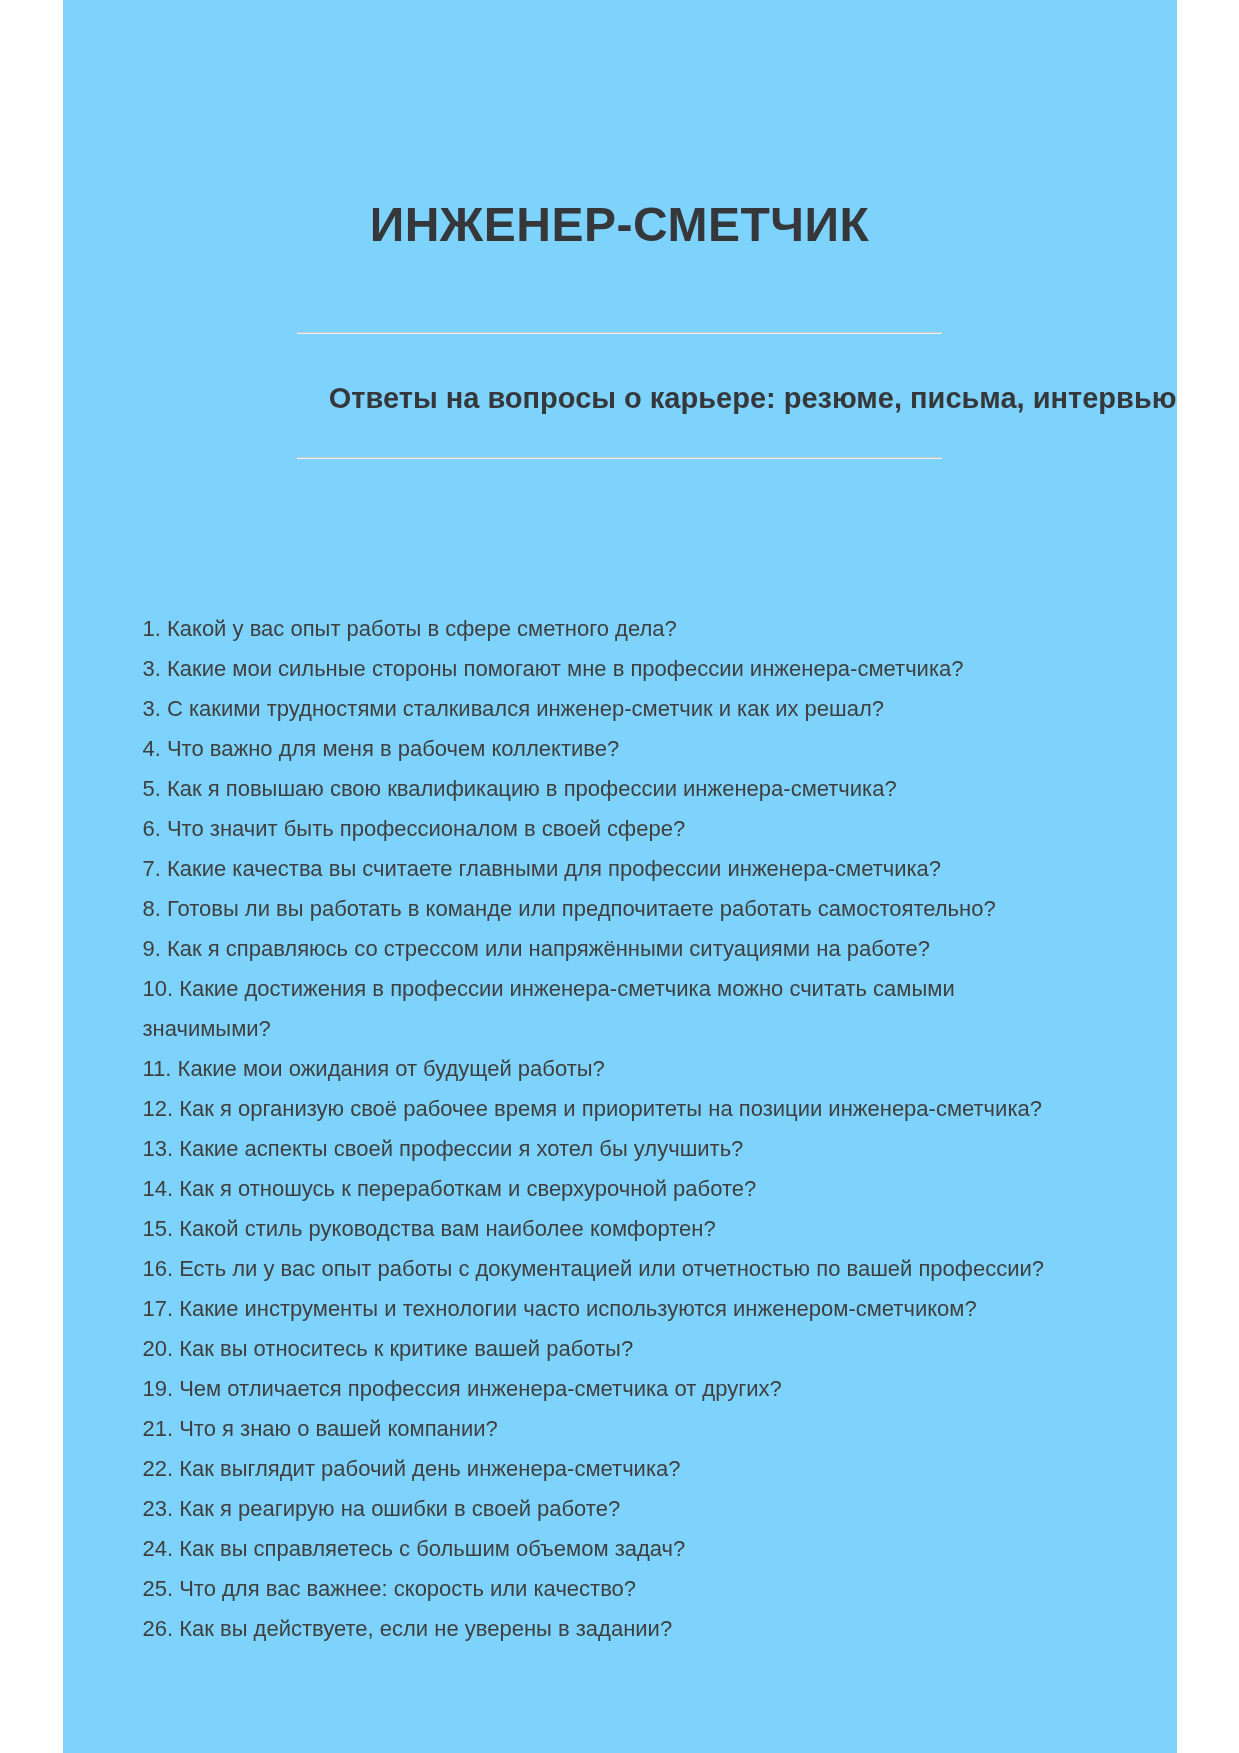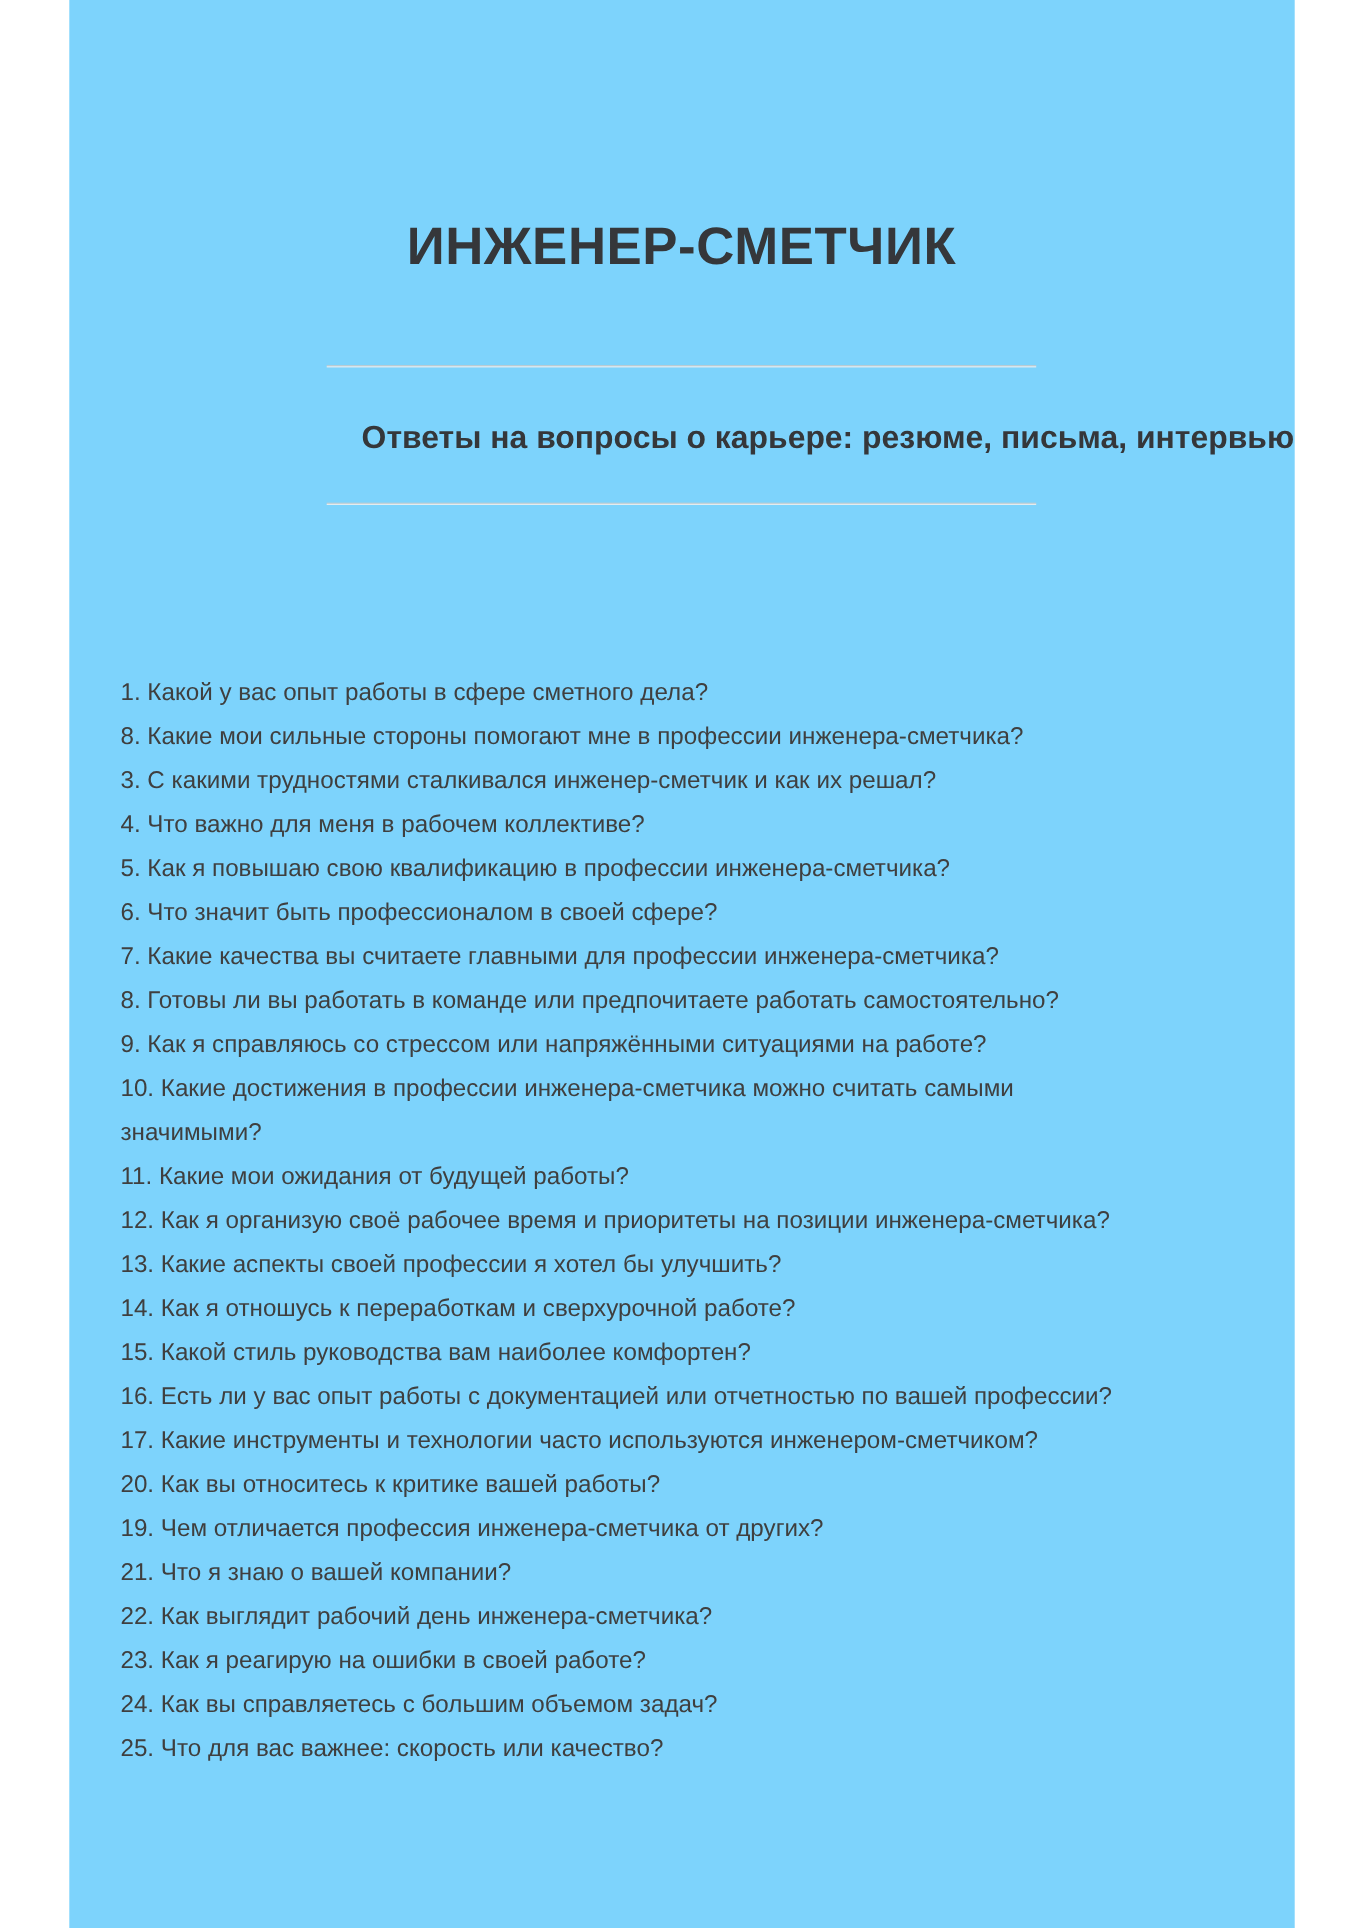--- a/index.html
+++ b/index.html
@@ -39,21 +39,21 @@
   .page-subtitle {
     margin: 46px 0 0 0;
     font-size: 29px;
     line-height: 36px;
     font-weight: 700;
     text-align: right;
     color: #35373a;
   }
   .question-list {
     margin: 150px 0 0 0;
-    padding: 0 120px 0 47px;
+    padding: 0 120px 0 80px;
     list-style: none;
   }
   .question-list li {
     font-size: 22px;
     line-height: 40px;
     font-weight: 400;
     color: #3f3f3f;
   }
   
   .question-list li:nth-child(10) {
@@ -68,21 +68,21 @@
   <h1 class="page-title">ИНЖЕНЕР-СМЕТЧИК</h1>
 
   <hr class="divider top">
 
   <h2 class="page-subtitle">Ответы на вопросы о карьере: резюме, письма, интервью</h2>
 
   <hr class="divider bottom">
 
   <ol class="question-list">
     <li>1. Какой у вас опыт работы в сфере сметного дела?</li>
-    <li>8. Какие мои сильные стороны помогают мне в профессии инженера-сметчика?</li>
+    <li>3. Какие мои сильные стороны помогают мне в профессии инженера-сметчика?</li>
     <li>3. С какими трудностями сталкивался инженер-сметчик и как их решал?</li>
     <li>4. Что важно для меня в рабочем коллективе?</li>
     <li>5. Как я повышаю свою квалификацию в профессии инженера-сметчика?</li>
     <li>6. Что значит быть профессионалом в своей сфере?</li>
     <li>7. Какие качества вы считаете главными для профессии инженера-сметчика?</li>
     <li>8. Готовы ли вы работать в команде или предпочитаете работать самостоятельно?</li>
     <li>9. Как я справляюсь со стрессом или напряжёнными ситуациями на работе?</li>
     <li>10. Какие достижения в профессии инженера-сметчика можно считать самыми значимыми?</li>
     <li>11. Какие мои ожидания от будущей работы?</li>
     <li>12. Как я организую своё рабочее время и приоритеты на позиции инженера-сметчика?</li>
@@ -91,15 +91,16 @@
     <li>15. Какой стиль руководства вам наиболее комфортен?</li>
     <li>16. Есть ли у вас опыт работы с документацией или отчетностью по вашей профессии?</li>
     <li>17. Какие инструменты и технологии часто используются инженером-сметчиком?</li>
     <li>20. Как вы относитесь к критике вашей работы?</li>
     <li>19. Чем отличается профессия инженера-сметчика от других?</li>
     <li>21. Что я знаю о вашей компании?</li>
     <li>22. Как выглядит рабочий день инженера-сметчика?</li>
     <li>23. Как я реагирую на ошибки в своей работе?</li>
     <li>24. Как вы справляетесь с большим объемом задач?</li>
     <li>25. Что для вас важнее: скорость или качество?</li>
+    <li>26. Как вы действуете, если не уверены в задании?</li>
   </ol>
 
 </div>
 
 </body></html>

